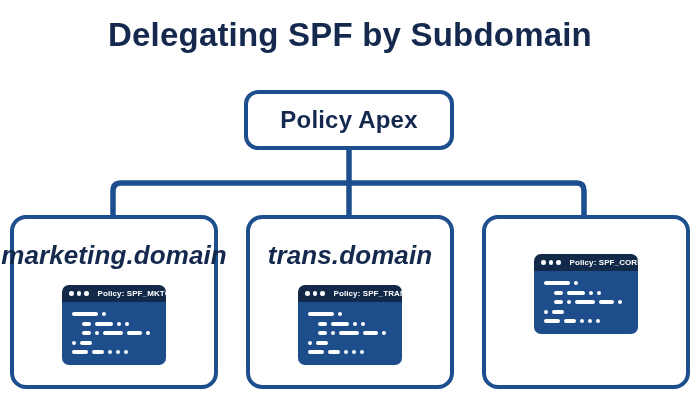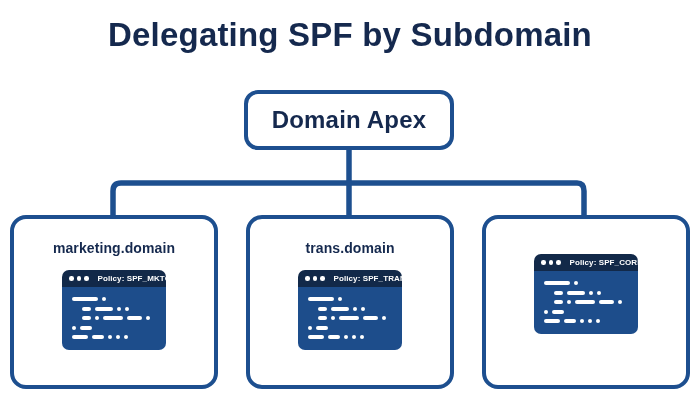--- a/index.html
+++ b/index.html
@@ -31,22 +31,23 @@
   .conn{stroke:var(--accent);stroke-width:5.5;fill:none;stroke-linejoin:round;}
   .card{
     position:absolute;top:215px;width:208px;height:174px;box-sizing:border-box;
     border:4.5px solid var(--accent);border-radius:16px;background:#fff;
     display:flex;flex-direction:column;align-items:center;padding-top:21px;
   }
   .card-0{left:10px;}
   .card-1{left:246px;}
   .card-2{left:482px;}
   .card .node-label{
-    font-size:14px;font-weight:bold;color:var(--text-dark);letter-spacing:0.1px;
+    font-size:26px;font-weight:bold;color:var(--text-dark);letter-spacing:0.1px;
     white-space:nowrap;
+    font-style:italic;
   }
   .terminal{
     width:104px;margin-top:14px;border-radius:7px;overflow:hidden;
   }
   .term-header{
     background:var(--terminal-header);height:17px;
     display:flex;align-items:center;padding:0 7px;gap:3px;
   }
   .win-dot{width:4.5px;height:4.5px;border-radius:50%;background:#fff;flex:none;}
   .term-title{
@@ -68,21 +69,21 @@
 <div class="canvas">
 
   <h1 class="diagram-title">Delegating SPF by Subdomain</h1>
 
   <svg class="connectors" width="700" height="416" viewBox="0 0 700 416" aria-hidden="true">
     <path class="conn" d="M349 148 L349 219"></path>
     <path class="conn" d="M113 218 L113 191 Q113 183 121 183 L577 183 Q584 183 584 191 L584 218"></path>
   </svg>
 
   <div class="apex-box">
-    <span class="node-label">Domain Apex</span>
+    <span class="node-label">Policy Apex</span>
   </div>
 
   <div class="card card-0">
     <span class="node-label">marketing.domain</span>
     <div class="terminal">
       <div class="term-header">
         <span class="win-dot"></span>
         <span class="win-dot"></span>
         <span class="win-dot"></span>
         <span class="term-title">Policy: SPF_MKTG</span>

